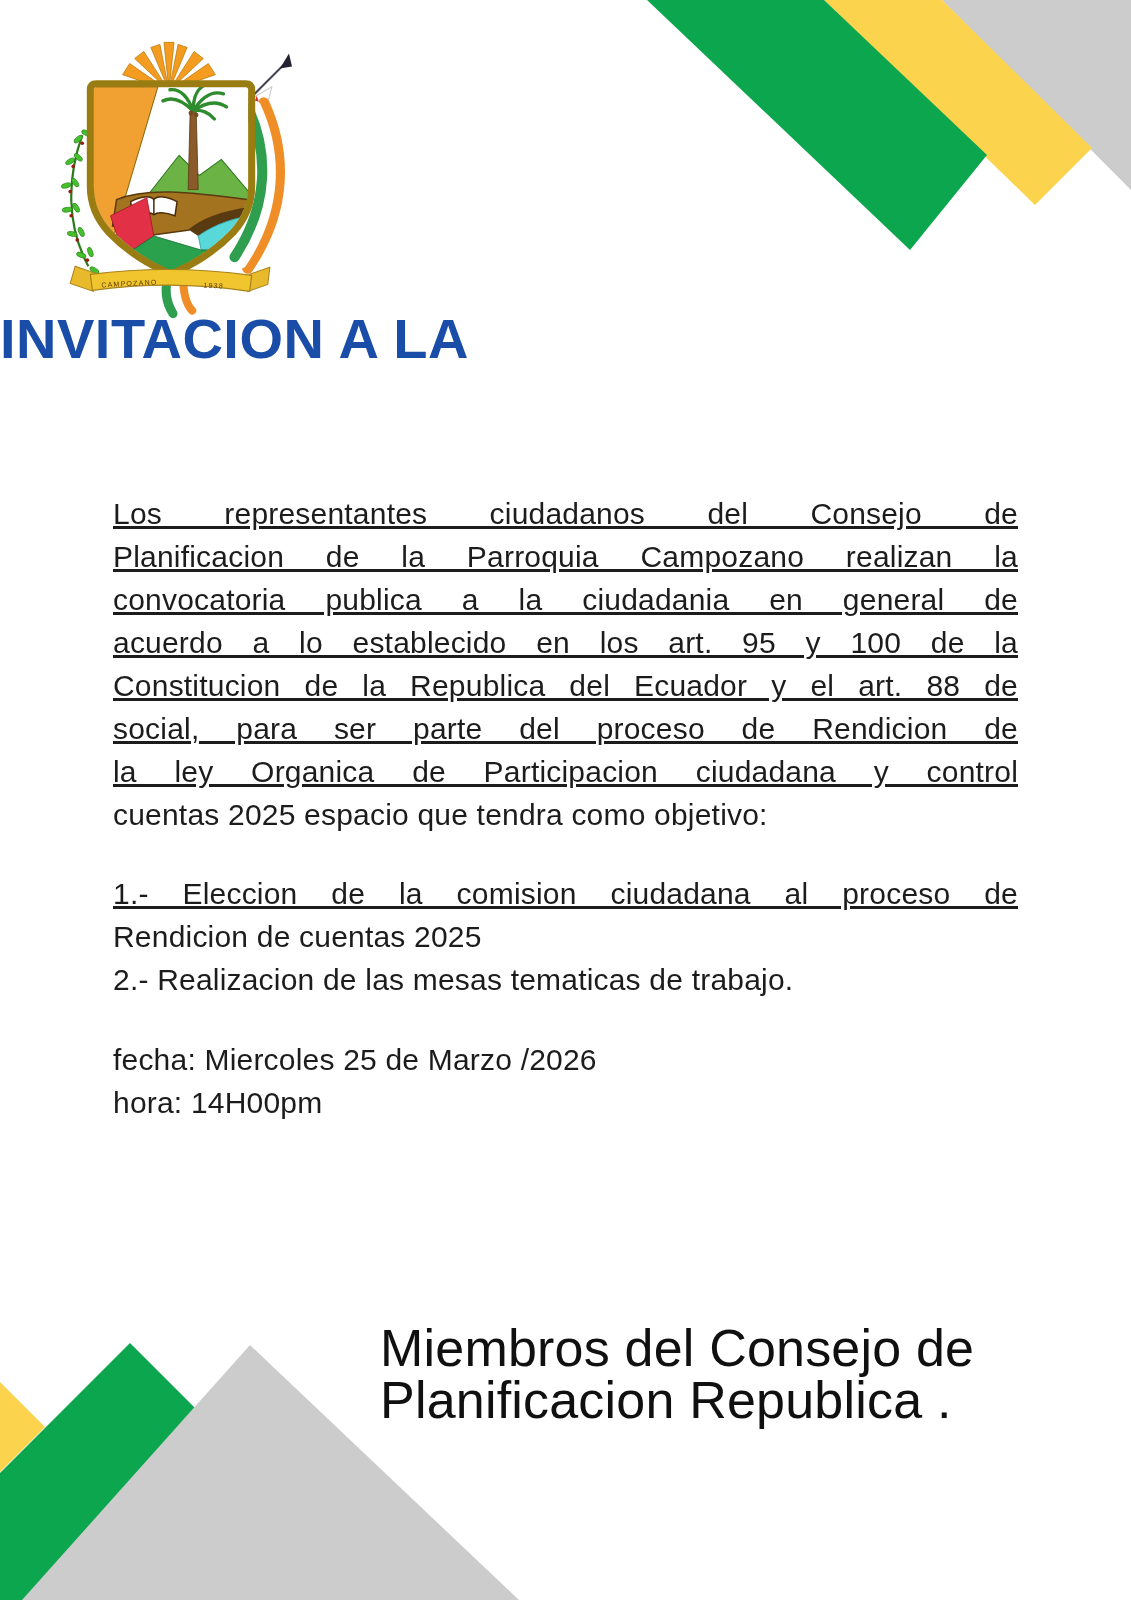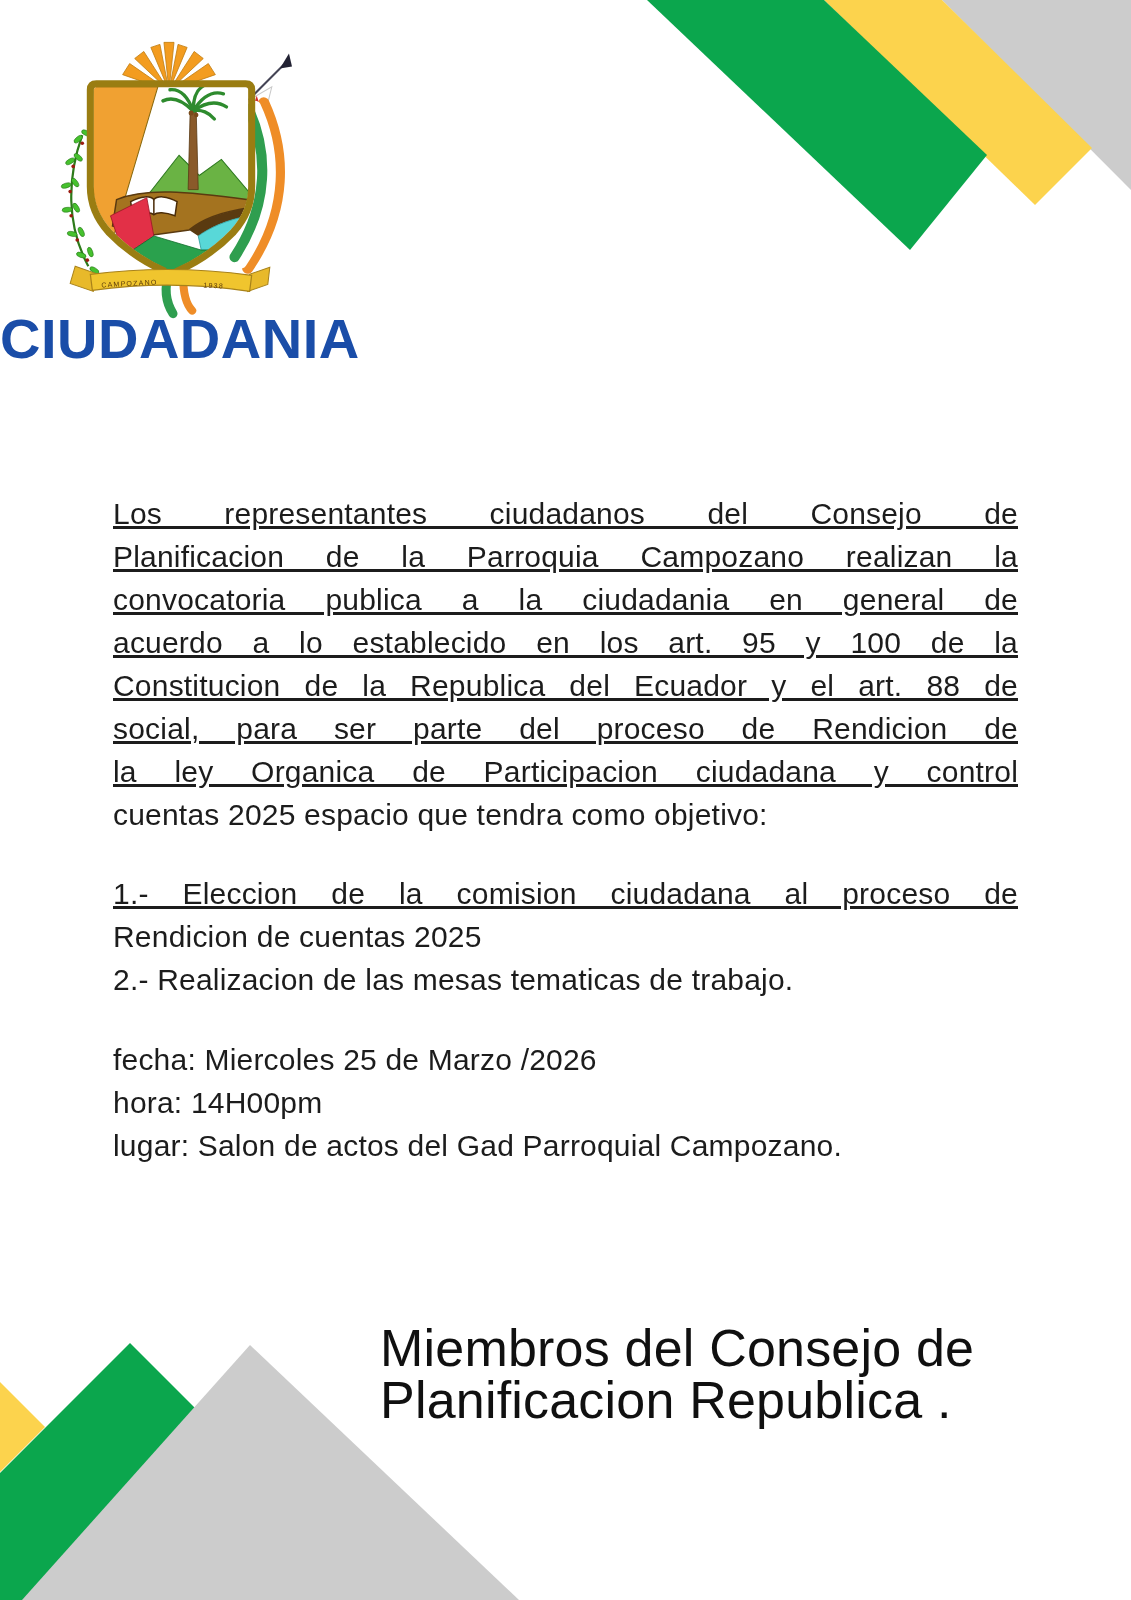--- a/index.html
+++ b/index.html
@@ -152,21 +152,21 @@
     <g>
       <polygon points="25,226 45,233 43,251 20,243" fill="#e8b92a" stroke="#a8821a" stroke-width="1"></polygon>
       <polygon points="198,234 218,227 216,244 196,251" fill="#e8b92a" stroke="#a8821a" stroke-width="1"></polygon>
       <path d="M 40,234 Q 120,224 200,235 L 198,251 Q 120,239 42,250 Z" fill="#f0c52e" stroke="#a8821a" stroke-width="1.2"></path>
       <text x="51" y="247" font-size="7" fill="#5a3a0a" letter-spacing="1.2" transform="rotate(-3 51 247)">CAMPOZANO</text>
       <text x="152" y="247" font-size="7" fill="#5a3a0a" letter-spacing="1.2" transform="rotate(3 152 247)">1938</text>
     </g>
   </svg>
 
   <div class="title">
-      <div class="tline">CIUDADANIA</div>
+      <div class="tline">INVITACION A LA</div>
     </div>
 
   <div class="bodyblock para1">
       <div class="tline stretch">Los representantes ciudadanos del Consejo de</div>
       <div class="tline stretch">Planificacion de la Parroquia Campozano  realizan la</div>
       <div class="tline stretch">convocatoria publica a la ciudadania en general de</div>
       <div class="tline stretch">acuerdo a lo establecido en los art. 95 y 100 de la</div>
       <div class="tline stretch">Constitucion de la Republica del Ecuador y el art. 88 de</div>
       <div class="tline stretch">social, para ser parte del proceso de Rendicion de</div>
       <div class="tline stretch">la ley Organica de Participacion ciudadana y control</div>
@@ -175,21 +175,20 @@
 
   <div class="bodyblock agenda">
       <div class="tline stretch">1.- Eleccion de la comision ciudadana al proceso de</div>
       <div class="tline">Rendicion de cuentas 2025</div>
       <div class="tline">2.- Realizacion de las mesas tematicas de trabajo.</div>
     </div>
 
   <div class="bodyblock eventinfo">
       <div class="tline">fecha: Miercoles 25 de Marzo /2026</div>
       <div class="tline">hora: 14H00pm</div>
-      <div class="tline">lugar: Salon de actos del Gad Parroquial Campozano.</div>
     </div>
 
   <div class="signature">
       <div class="tline">Miembros del Consejo de</div>
       <div class="tline">Planificacion Republica .</div>
     </div>
 
 </div>
 
 </body></html>

